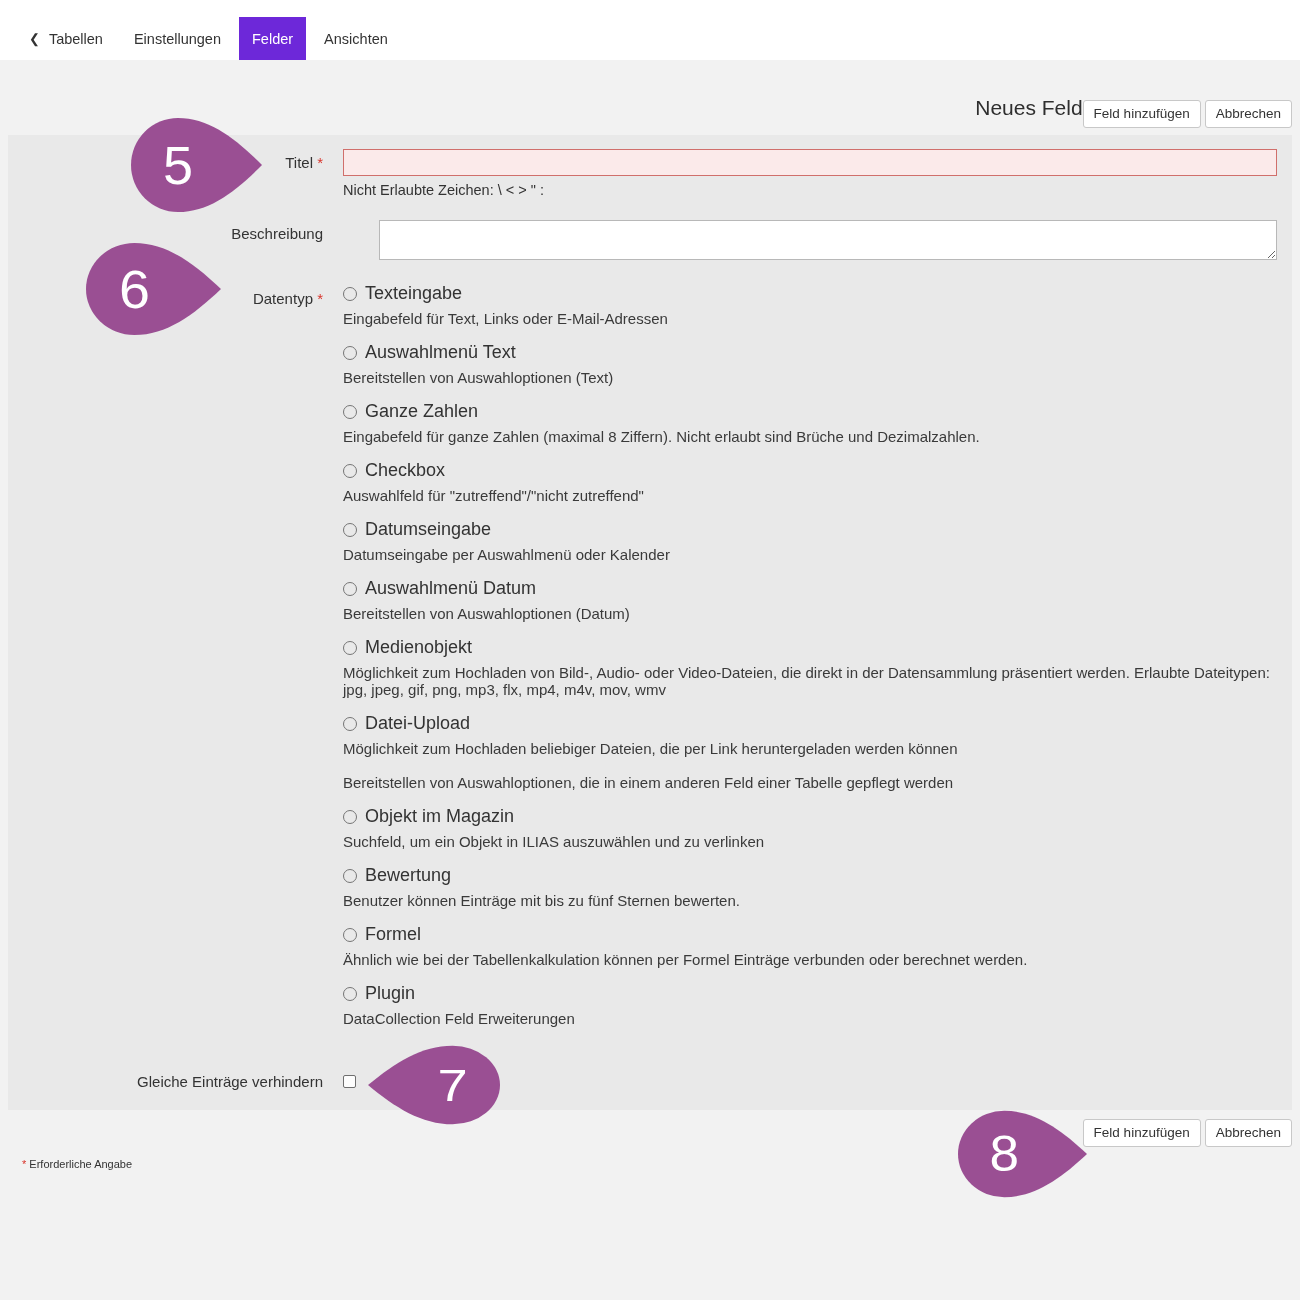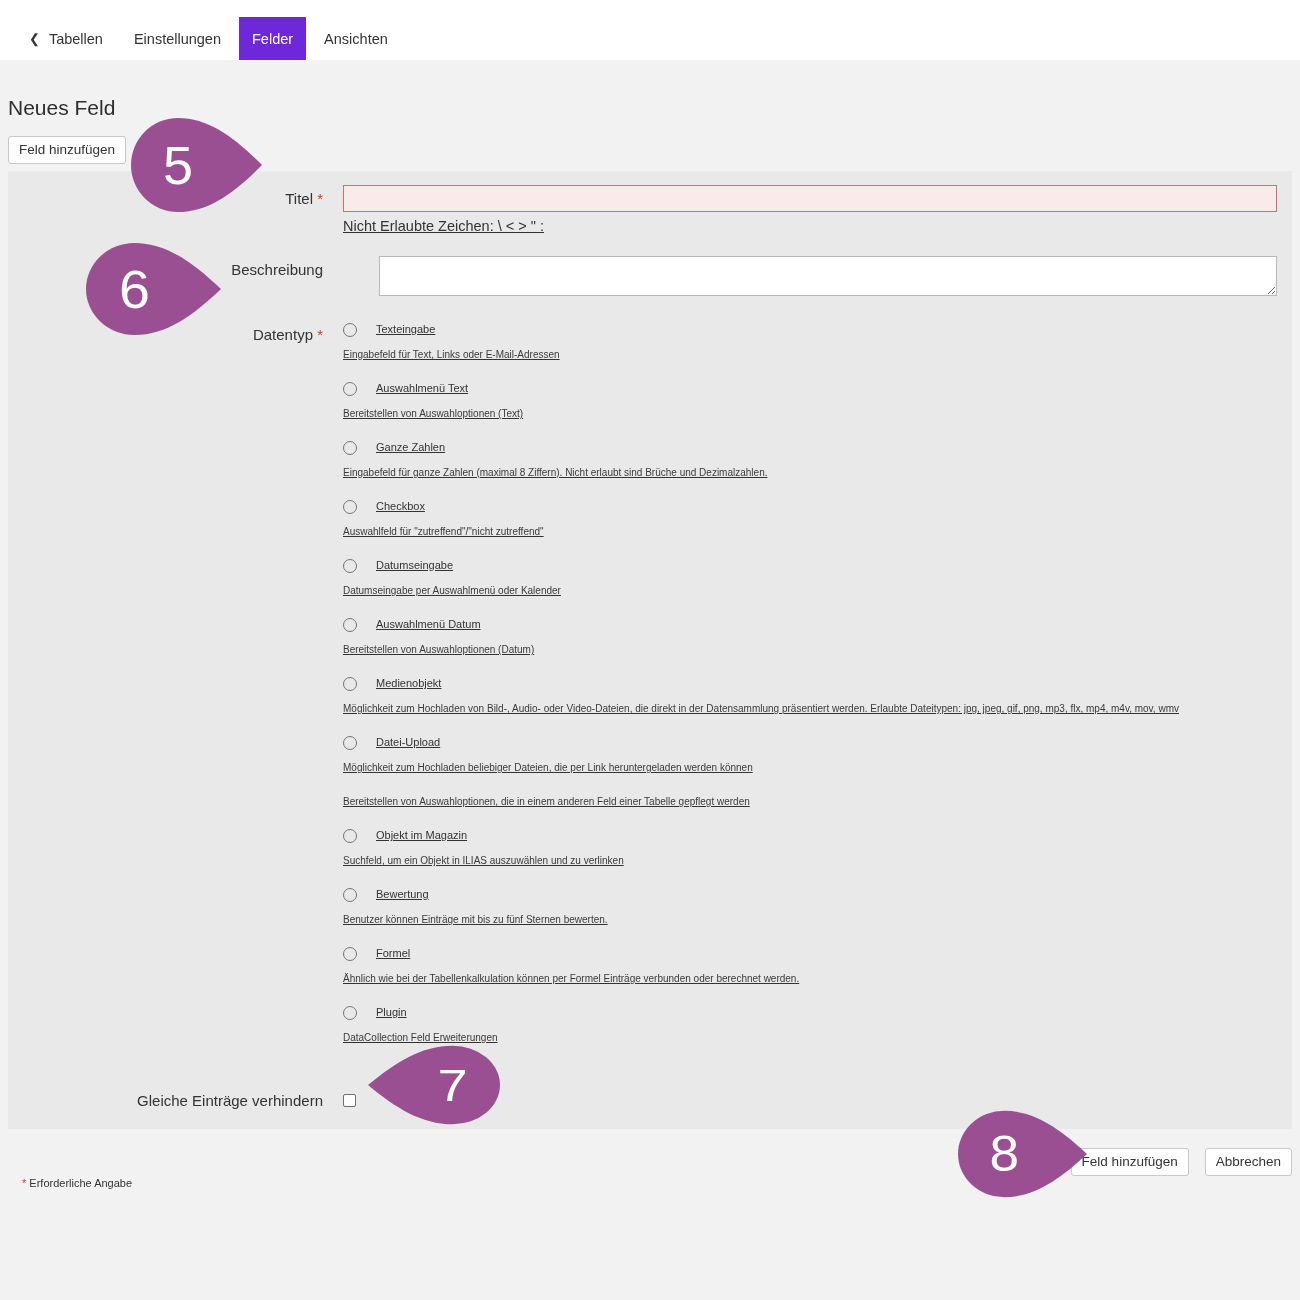--- a/index.html
+++ b/index.html
@@ -26,54 +26,53 @@
     margin-right:5px;
     font-size:14.5px;
     color:#333;
     cursor:pointer;
     white-space:nowrap;
   }
   .tab .chev { font-size:13px; margin-right:9px; color:#333; }
   .tab.active { background:#6d28d9; color:#fff; }
   
   .page-header {
-    display:flex; justify-content:flex-start; align-items:flex-start;
+    display:flex; justify-content:flex-end; align-items:flex-start;
     padding:35px 8px 0 8px;
-    flex-direction:column;
   }
   .page-title { font-size:21px; font-weight:400; margin:0; color:#2e2e2e; line-height:26px; }
   .btn {
     background:#fff;
     border:1px solid #c8c8c8;
     border-radius:3px;
     padding:5px 10px;
     font-size:13.5px;
     color:#333;
     font-family:"Liberation Sans", sans-serif;
     cursor:pointer;
     line-height:16px;
   }
-  .btn-group { display:flex; gap:16px; margin-top:15px; }
+  .btn-group { display:flex; gap:4px; margin-top:5px; }
   
   .form-panel {
     margin:7px 8px 0 8px;
     background:#e9e9e9;
     padding:14px 15px 18px 0;
   }
   .form-row { display:flex; align-items:flex-start; }
   .form-label {
     width:335px; flex:0 0 335px;
     text-align:right;
     padding-right:20px;
     font-size:15px;
     line-height:17px;
     padding-top:5px;
     color:#333;
   }
-  .form-content { flex:1; min-width:0;text-decoration:underline; }
+  .form-content { flex:1; min-width:0; }
   .req { color:#d9342b; }
   .text-input {
     width:100%; height:27px;
     border:1px solid #b8b8b8;
     background:#fff;
     font-family:"Liberation Sans", sans-serif;
     font-size:14px; padding:2px 6px;
   }
   .text-input.error { background:#fbeaea; border-color:#d06f6b; }
   .hint { font-size:14.5px; line-height:17px; margin-top:6px; color:#333; }
@@ -82,27 +81,27 @@
   textarea.desc-area {
     width:100%; height:40px;
     border:1px solid #b8b8b8;
     background:#fff;
     resize:vertical;
     font-family:"Liberation Sans", sans-serif;
     font-size:14px; padding:3px 6px;
   }
   
   .option { margin-bottom:17px; }
-  .opt-title { display:flex; align-items:center; font-size:11px; line-height:17px; cursor:pointer;gap:11px; }
+  .opt-title { display:flex; align-items:center; font-size:18px; line-height:17px; cursor:pointer; }
   .radio {
     width:14px; height:14px; flex:0 0 14px;
     border:1px solid #757575; border-radius:50%;
     margin-right:8px; background:transparent;
   }
-  .opt-desc { font-size:10px; line-height:17px; margin-top:8px; color:#3a3a3a; }
+  .opt-desc { font-size:15px; line-height:17px; margin-top:8px; color:#3a3a3a; }
   .row-unique { margin-top:28px; }
   .checkbox {
     width:13px; height:13px;
     border:1px solid #6f6f6f; border-radius:2px;
     background:#fdfdfd; display:inline-block;
     cursor:pointer; margin-top:3px;
   }
   .unique-desc { font-size:14.5px; line-height:17px; margin-top:11px; color:#3a3a3a; }
   
   .form-footer {

